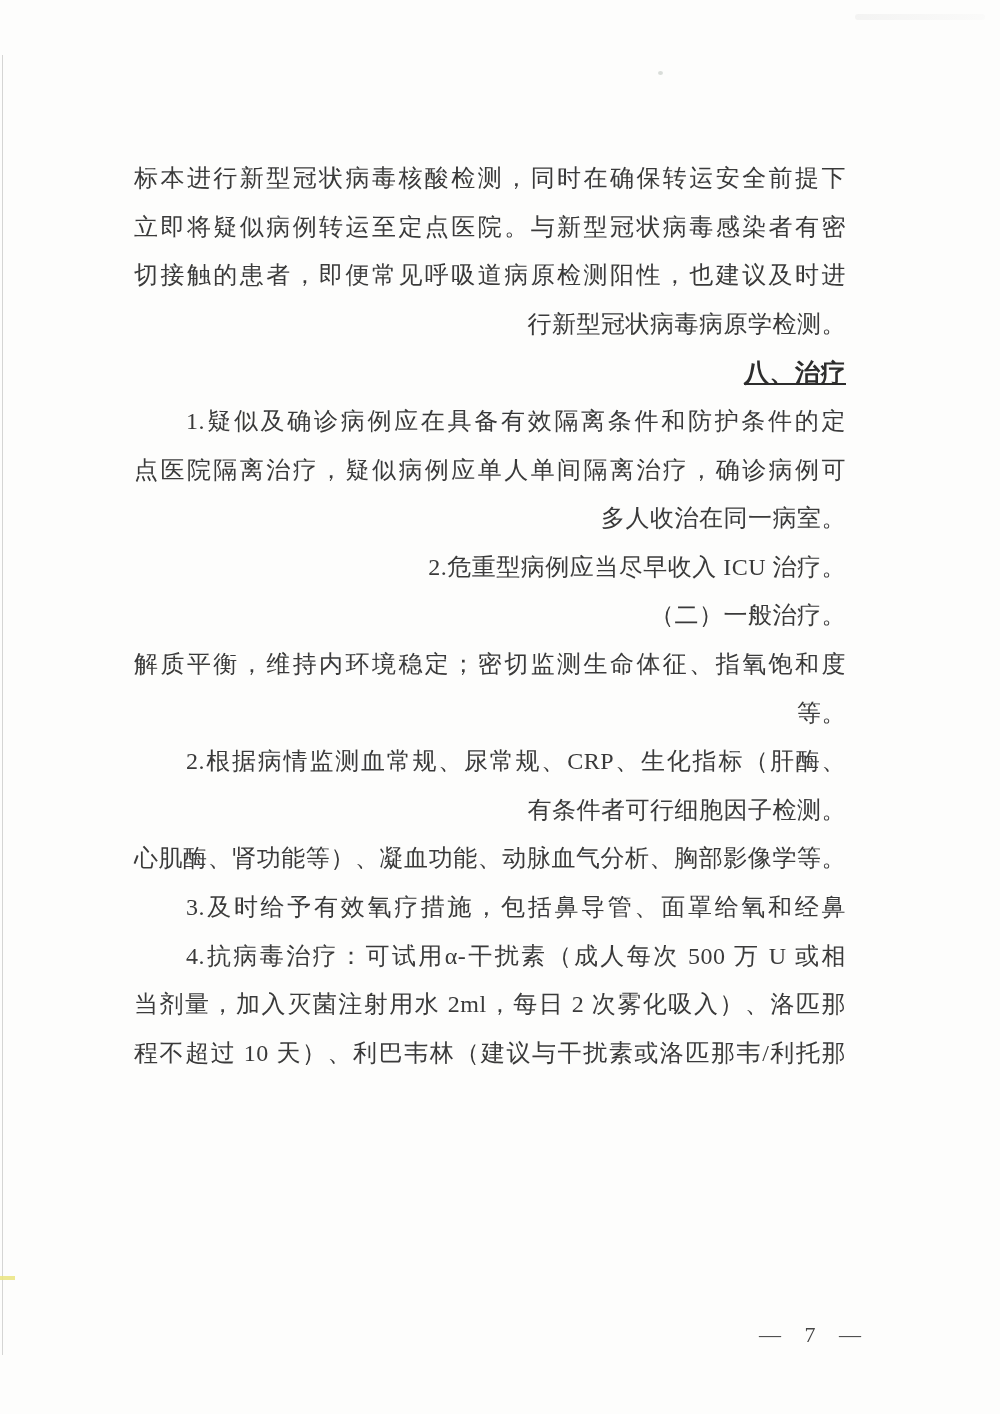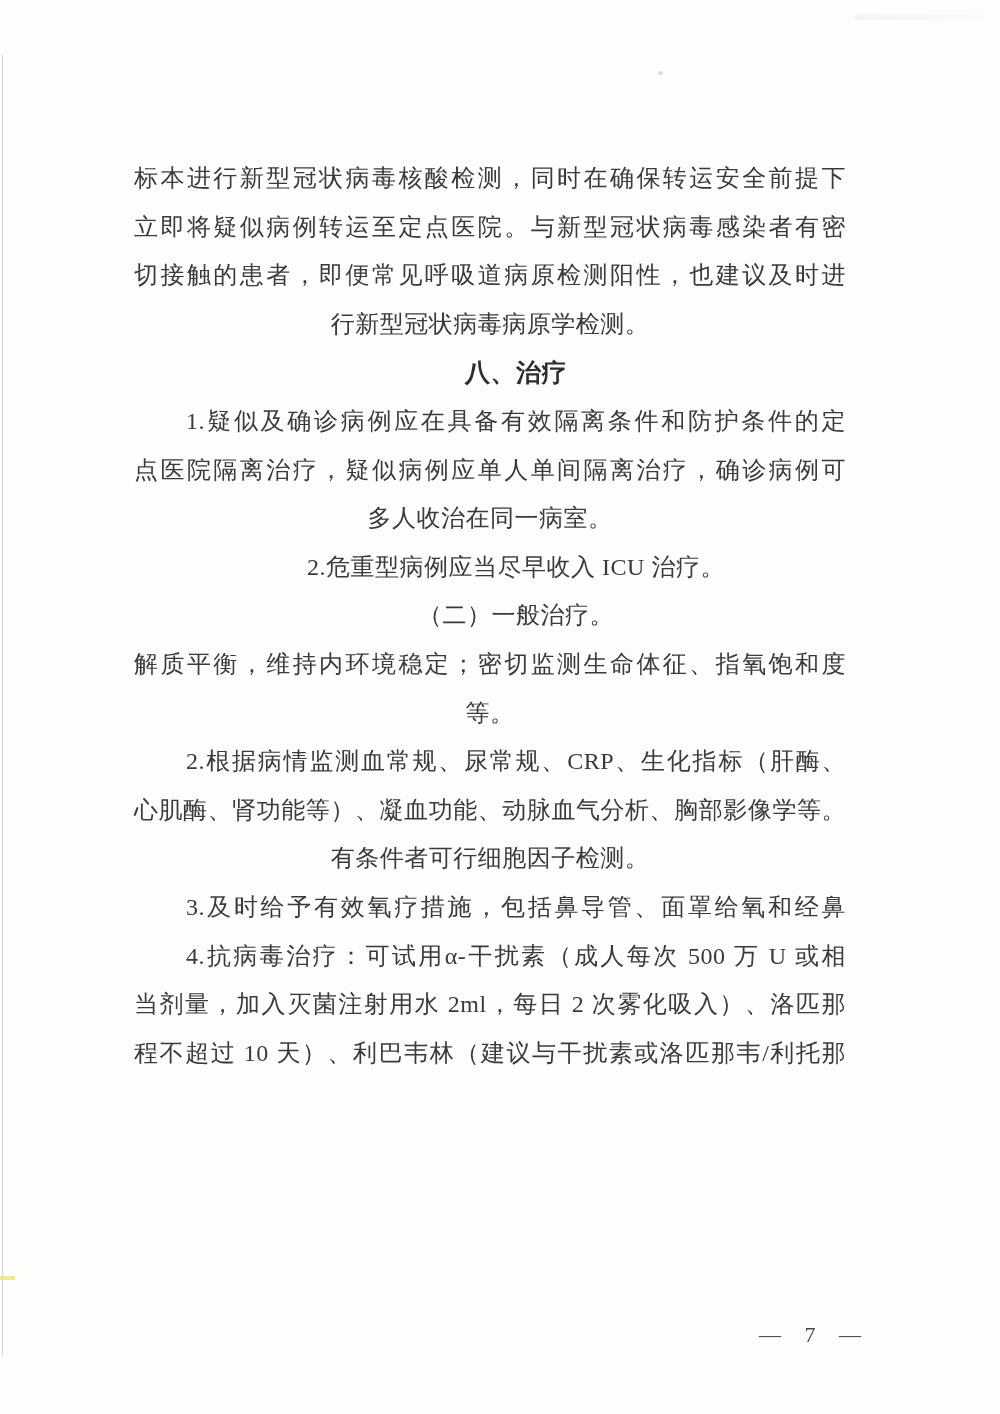--- a/index.html
+++ b/index.html
@@ -69,35 +69,36 @@
     left: 134px;
     top: 154px;
     width: 712px;
   }
   .line {
     height: 48.6px;
     line-height: 48.6px;
     font-size: 24px;
     letter-spacing: 0.5px;
     white-space: normal;
-    text-align: center;
+    text-align: right;
     color: var(--ink);
   }
   .line.fill {
     text-align: justify;
     text-align-last: justify;
   }
   .line.indent {
     text-indent: 52px;
   }
   .line.heading {
     font-family: "Liberation Sans", "DejaVu Sans", sans-serif;
     font-weight: 700;
     font-size: 25px;
     color: var(--ink-heading);
+    text-decoration: underline;
   }
   .page-number {
     position: absolute;
     top: 1322px;
     right: 138px;
     font-size: 22px;
     color: #464646;
     word-spacing: 16px;
     letter-spacing: 1px;
   }
@@ -118,22 +119,22 @@
       <div class="line">行新型冠状病毒病原学检测。</div>
       <div class="line indent heading">八、治疗</div>
       <div class="line fill indent">1.疑似及确诊病例应在具备有效隔离条件和防护条件的定</div>
       <div class="line fill">点医院隔离治疗，疑似病例应单人单间隔离治疗，确诊病例可</div>
       <div class="line">多人收治在同一病室。</div>
       <div class="line indent">2.危重型病例应当尽早收入 ICU 治疗。</div>
       <div class="line indent">（二）一般治疗。</div>
       <div class="line fill">解质平衡，维持内环境稳定；密切监测生命体征、指氧饱和度</div>
       <div class="line">等。</div>
       <div class="line fill indent">2.根据病情监测血常规、尿常规、CRP、生化指标（肝酶、</div>
+      <div class="line">有条件者可行细胞因子检测。</div>
       <div class="line fill">心肌酶、肾功能等）、凝血功能、动脉血气分析、胸部影像学等。</div>
-      <div class="line">有条件者可行细胞因子检测。</div>
       <div class="line fill indent">3.及时给予有效氧疗措施，包括鼻导管、面罩给氧和经鼻</div>
       <div class="line fill indent">4.抗病毒治疗：可试用α-干扰素（成人每次 500 万 U 或相</div>
       <div class="line fill">当剂量，加入灭菌注射用水 2ml，每日 2 次雾化吸入）、洛匹那</div>
       <div class="line fill">程不超过 10 天）、利巴韦林（建议与干扰素或洛匹那韦/利托那</div>
     </main>
 
   <div class="page-number">— 7 —</div>
 </div>
 
 </body></html>

